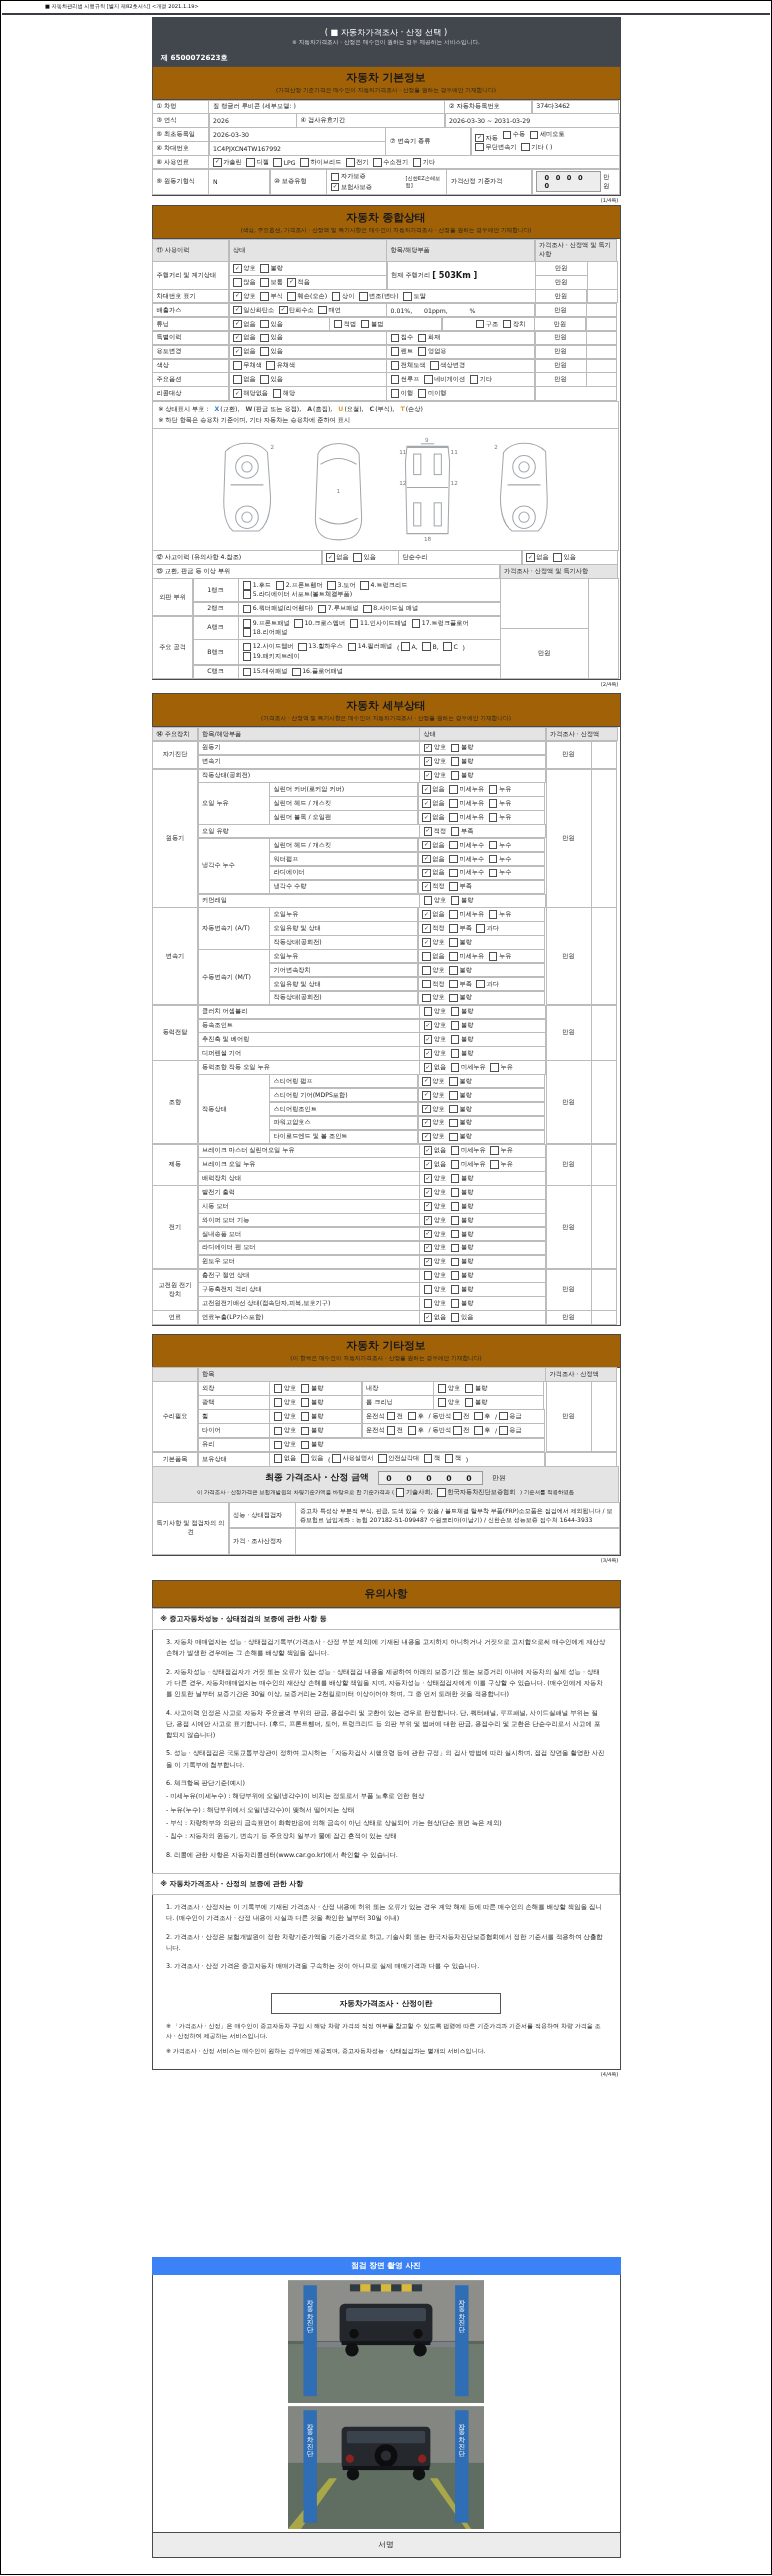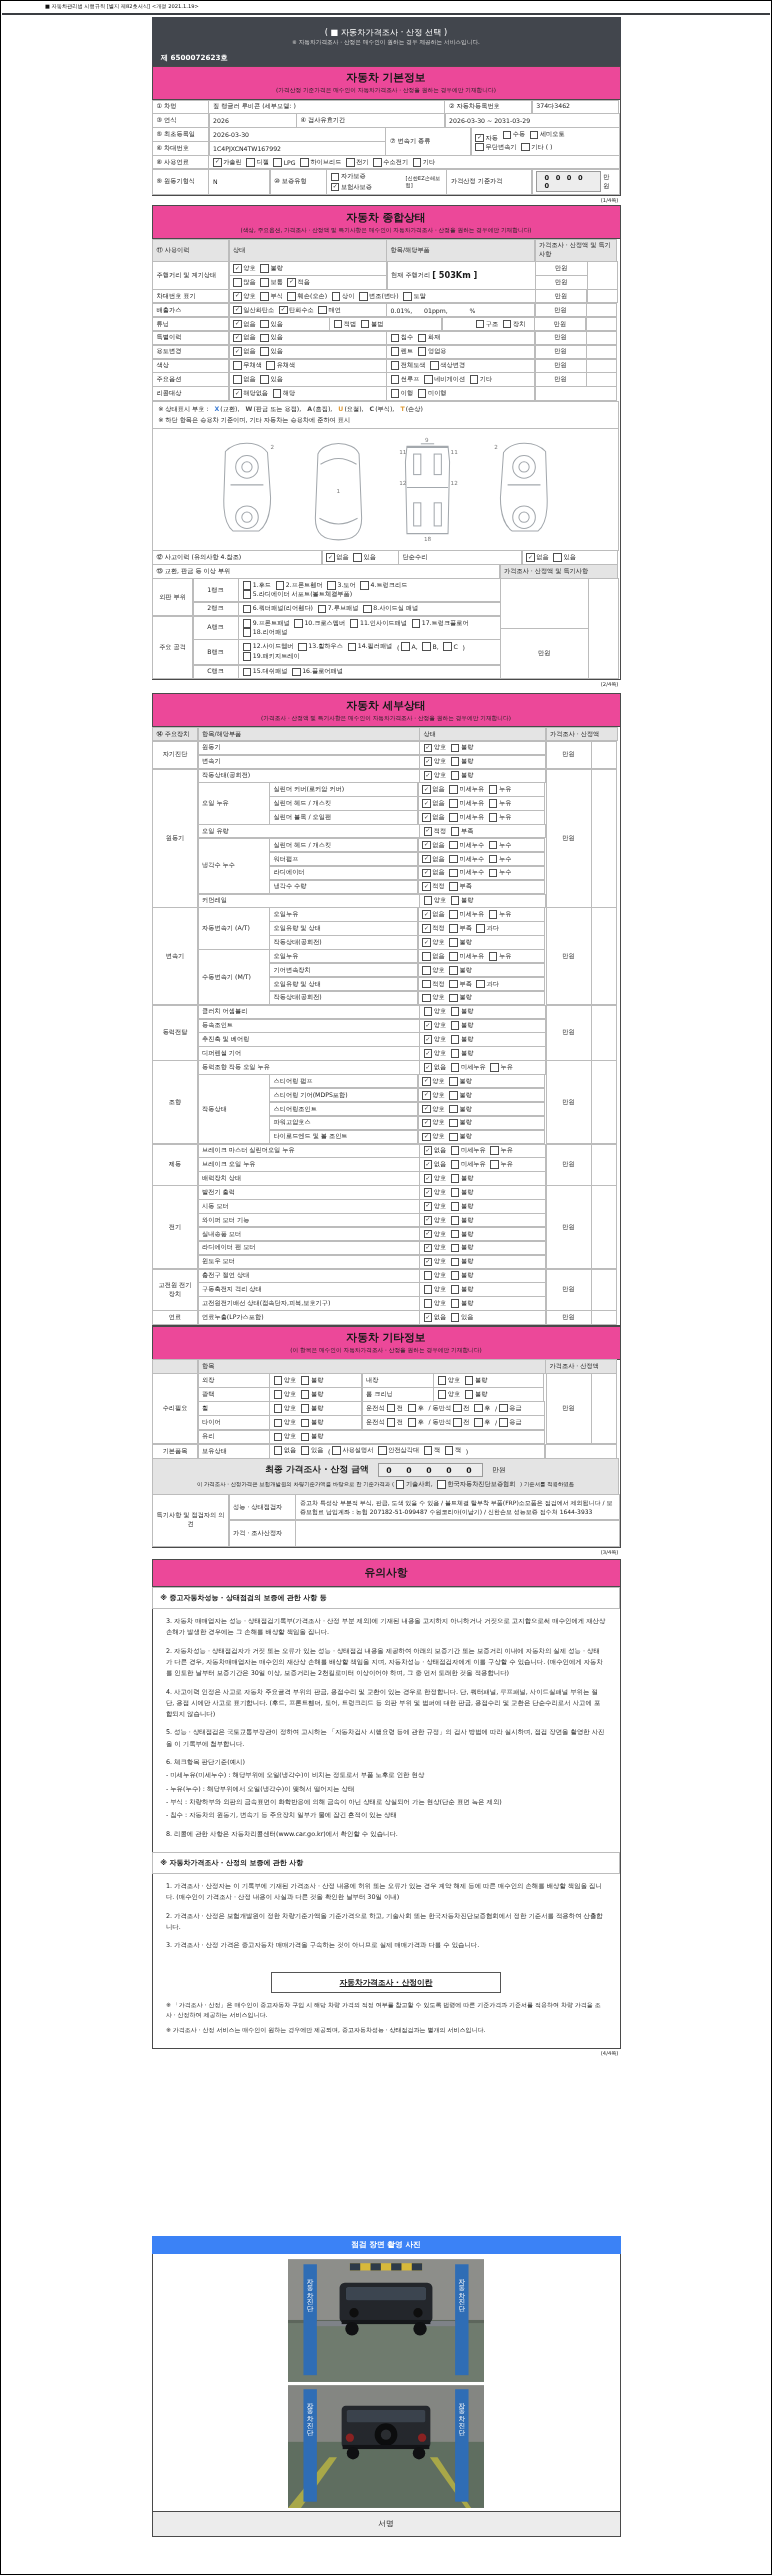--- a/index.html
+++ b/index.html
@@ -8,21 +8,21 @@
   .formref{font-size:5.2px;color:#111;margin:2.1px 0 3.1px 44px;}
   .toprule{border-top:2.1px solid #3a3d42;margin:0 1px;}
   .form{width:469px;margin:0 auto;}
   
   .band{background:#42464d;color:#fff;padding:7.2px 9.3px 3.1px;margin-top:1.5px;}
   .band h1{margin:0;text-align:center;font-size:14px;letter-spacing:0.5px;font-weight:700;}
   .band .sub{text-align:center;font-size:8.2px;font-weight:400;margin-top:3.1px;}
   .band .note{text-align:center;font-size:5.7px;color:#d8d8d8;margin-top:1.5px;}
   .band .docno{font-size:7.2px;font-weight:700;margin-top:5.2px;}
   
-  .sech{background:#ec4899;border:1px solid #4a4a4a;border-bottom:0.5px solid #4a4a4a;text-align:center;padding:4.6px 0 3.6px;}
+  .sech{background:#a16207;border:1px solid #4a4a4a;border-bottom:0.5px solid #4a4a4a;text-align:center;padding:4.6px 0 3.6px;}
   .sech h2{margin:0;font-size:10.8px;font-weight:700;}
   .sech .sub{font-size:5.7px;color:#222;margin-top:2.1px;}
   .tbl{border:1px solid #4a4a4a;border-top:none;background:#fff;}
   .r{display:flex;}
   .c{border:0.5px solid #bcbcbc;margin:-0.5px 0 0 -0.5px;padding:1.5px 3.6px;font-size:6.2px;display:flex;align-items:center;min-height:14.4px;box-sizing:border-box;background:#fff;}
   .lab{color:#111;}
   .ctr{justify-content:center;text-align:center;}
   .hd{background:#e4e4e4;}
   .colf{display:flex;flex-direction:column;}
   .grow{flex:1;}
@@ -30,21 +30,21 @@
   .bx{width:6.7px;height:6.7px;border:1px solid #4f4f4f;margin-right:1.5px;display:inline-flex;align-items:center;justify-content:center;font-size:5.7px;font-weight:700;color:#000;background:#fff;line-height:1;flex:none;}
   .marker{text-align:right;font-size:5.2px;color:#222;padding:1px 2.1px 1px 0;}
   .big{font-size:8.2px;font-weight:700;}
   .amount{background:#ededed;border:0.5px solid #9a9a9a;padding:1.5px 7.2px;font-size:7.7px;font-weight:700;letter-spacing:3.1px;}
   .pre{white-space:pre;}
   .legend span.k{font-weight:700;margin-left:4.1px;margin-right:1px;}
   .diagwrap{display:flex;justify-content:center;align-items:center;gap:17.5px;padding:6.2px 0;}
   .noticebody{padding:7.2px 13.4px 5.2px;font-size:6.4px;line-height:1.75;}
   .noticebody p{margin:0 0 7.2px 0;}
   .nhead{border:0.5px solid #bcbcbc;margin:-0.5px 0 0 -0.5px;padding:5.2px 7.2px;font-size:7px;font-weight:700;}
-  .infobox{border:1px solid #555;width:222px;margin:8.2px auto 5.2px;text-align:center;padding:4.6px 3.1px;font-size:7.7px;font-weight:700;text-decoration:underline;}
+  .infobox{border:1px solid #555;width:222px;margin:8.2px auto 5.2px;text-align:center;padding:4.6px 3.1px;font-size:7.7px;font-weight:700;}
   .photoband{background:#3b82f6;color:#fff;text-align:center;font-size:7.7px;font-weight:700;padding:4.1px 0;}
   .photos{display:flex;flex-direction:column;align-items:center;padding:5.2px 0 3.1px;gap:3.1px;border:1px solid #4a4a4a;border-top:none;}
   .signbox{background:#ececec;border:1px solid #4a4a4a;border-top:none;padding:6.2px 15.5px 7.2px;}
   .signbox .t{text-align:center;font-size:7.7px;}
 </style>
 </head>
 <body>
 
 <div class="page">
 
@@ -1352,21 +1352,21 @@
             <span class="ck">
               <span class="bx"></span>
               <span>있음</span>
             </span>
           </div>
         <div class="c ctr" style="width:46px">만원</div>
         <div class="c" style="width:26px"></div>
       </div>
     </div>
 
-    <div class="sech" style="margin-top:0">
+    <div class="sech" style="margin-top:8px">
       <h2>자동차 기타정보</h2>
       <div class="sub">(이 항목은 매수인이 자동차가격조사 · 산정을 원하는 경우에만 기재합니다)</div>
     </div>
     <div class="tbl">
       <div class="r">
         <div class="c hd" style="width:46px"></div>
         <div class="c hd" style="width:348px">항목</div>
         <div class="c hd" style="width:72px">가격조사 · 산정액</div>
       </div>
       <div class="r">
@@ -1562,21 +1562,21 @@
           <div class="r grow">
             <div class="c" style="width:67px;min-height:27px">가격 · 조사산정자</div>
             <div class="c grow"></div>
           </div>
         </div>
       </div>
     </div>
     <div class="marker">(3/4쪽)</div>
 
     <div style="min-height:677px">
-      <div class="sech" style="margin-top:2px;padding:6.2px 0">
+      <div class="sech" style="margin-top:15px;padding:6.2px 0">
         <h2>유의사항</h2>
       </div>
       <div class="tbl">
         <div class="nhead">※ 중고자동차성능 · 상태점검의 보증에 관한 사항 등</div>
         <div class="noticebody">
           <p>3.  자동차 매매업자는 성능 · 상태점검기록부(가격조사 · 산정 부분 제외)에 기재된 내용을 고지하지 아니하거나 거짓으로 고지함으로써 매수인에게 재산상 손해가 발생한 경우에는 그 손해를 배상할 책임을 집니다.</p>
           <p>2.  자동차성능 · 상태점검자가 거짓 또는 오류가 있는 성능 · 상태점검 내용을 제공하여 아래의 보증기간 또는 보증거리 이내에 자동차의 실제 성능 · 상태가 다른 경우, 자동차매매업자는 매수인의 재산상 손해를 배상할 책임을 지며, 자동차성능 · 상태점검자에게 이를 구상할 수 있습니다. (매수인에게 자동차를 인도한 날부터 보증기간은 30일 이상, 보증거리는 2천킬로미터 이상이어야 하며, 그 중 먼저 도래한 것을 적용합니다)</p>
           <p>4.  사고이력 인정은 사고로 자동차 주요골격 부위의 판금, 용접수리 및 교환이 있는 경우로 한정합니다. 단, 쿼터패널, 루프패널, 사이드실패널 부위는 절단, 용접 시에만 사고로 표기합니다. (후드, 프론트휀더, 도어, 트렁크리드 등 외판 부위 및 범퍼에 대한 판금, 용접수리 및 교환은 단순수리로서 사고에 포함되지 않습니다)</p>
           <p>5.  성능 · 상태점검은 국토교통부장관이 정하여 고시하는 「자동차검사 시행요령 등에 관한 규정」의 검사 방법에 따라 실시하며, 점검 장면을 촬영한 사진을 이 기록부에 첨부합니다.</p>
           <p style="margin-bottom:2.1px">6.  체크항목 판단기준(예시)</p>

